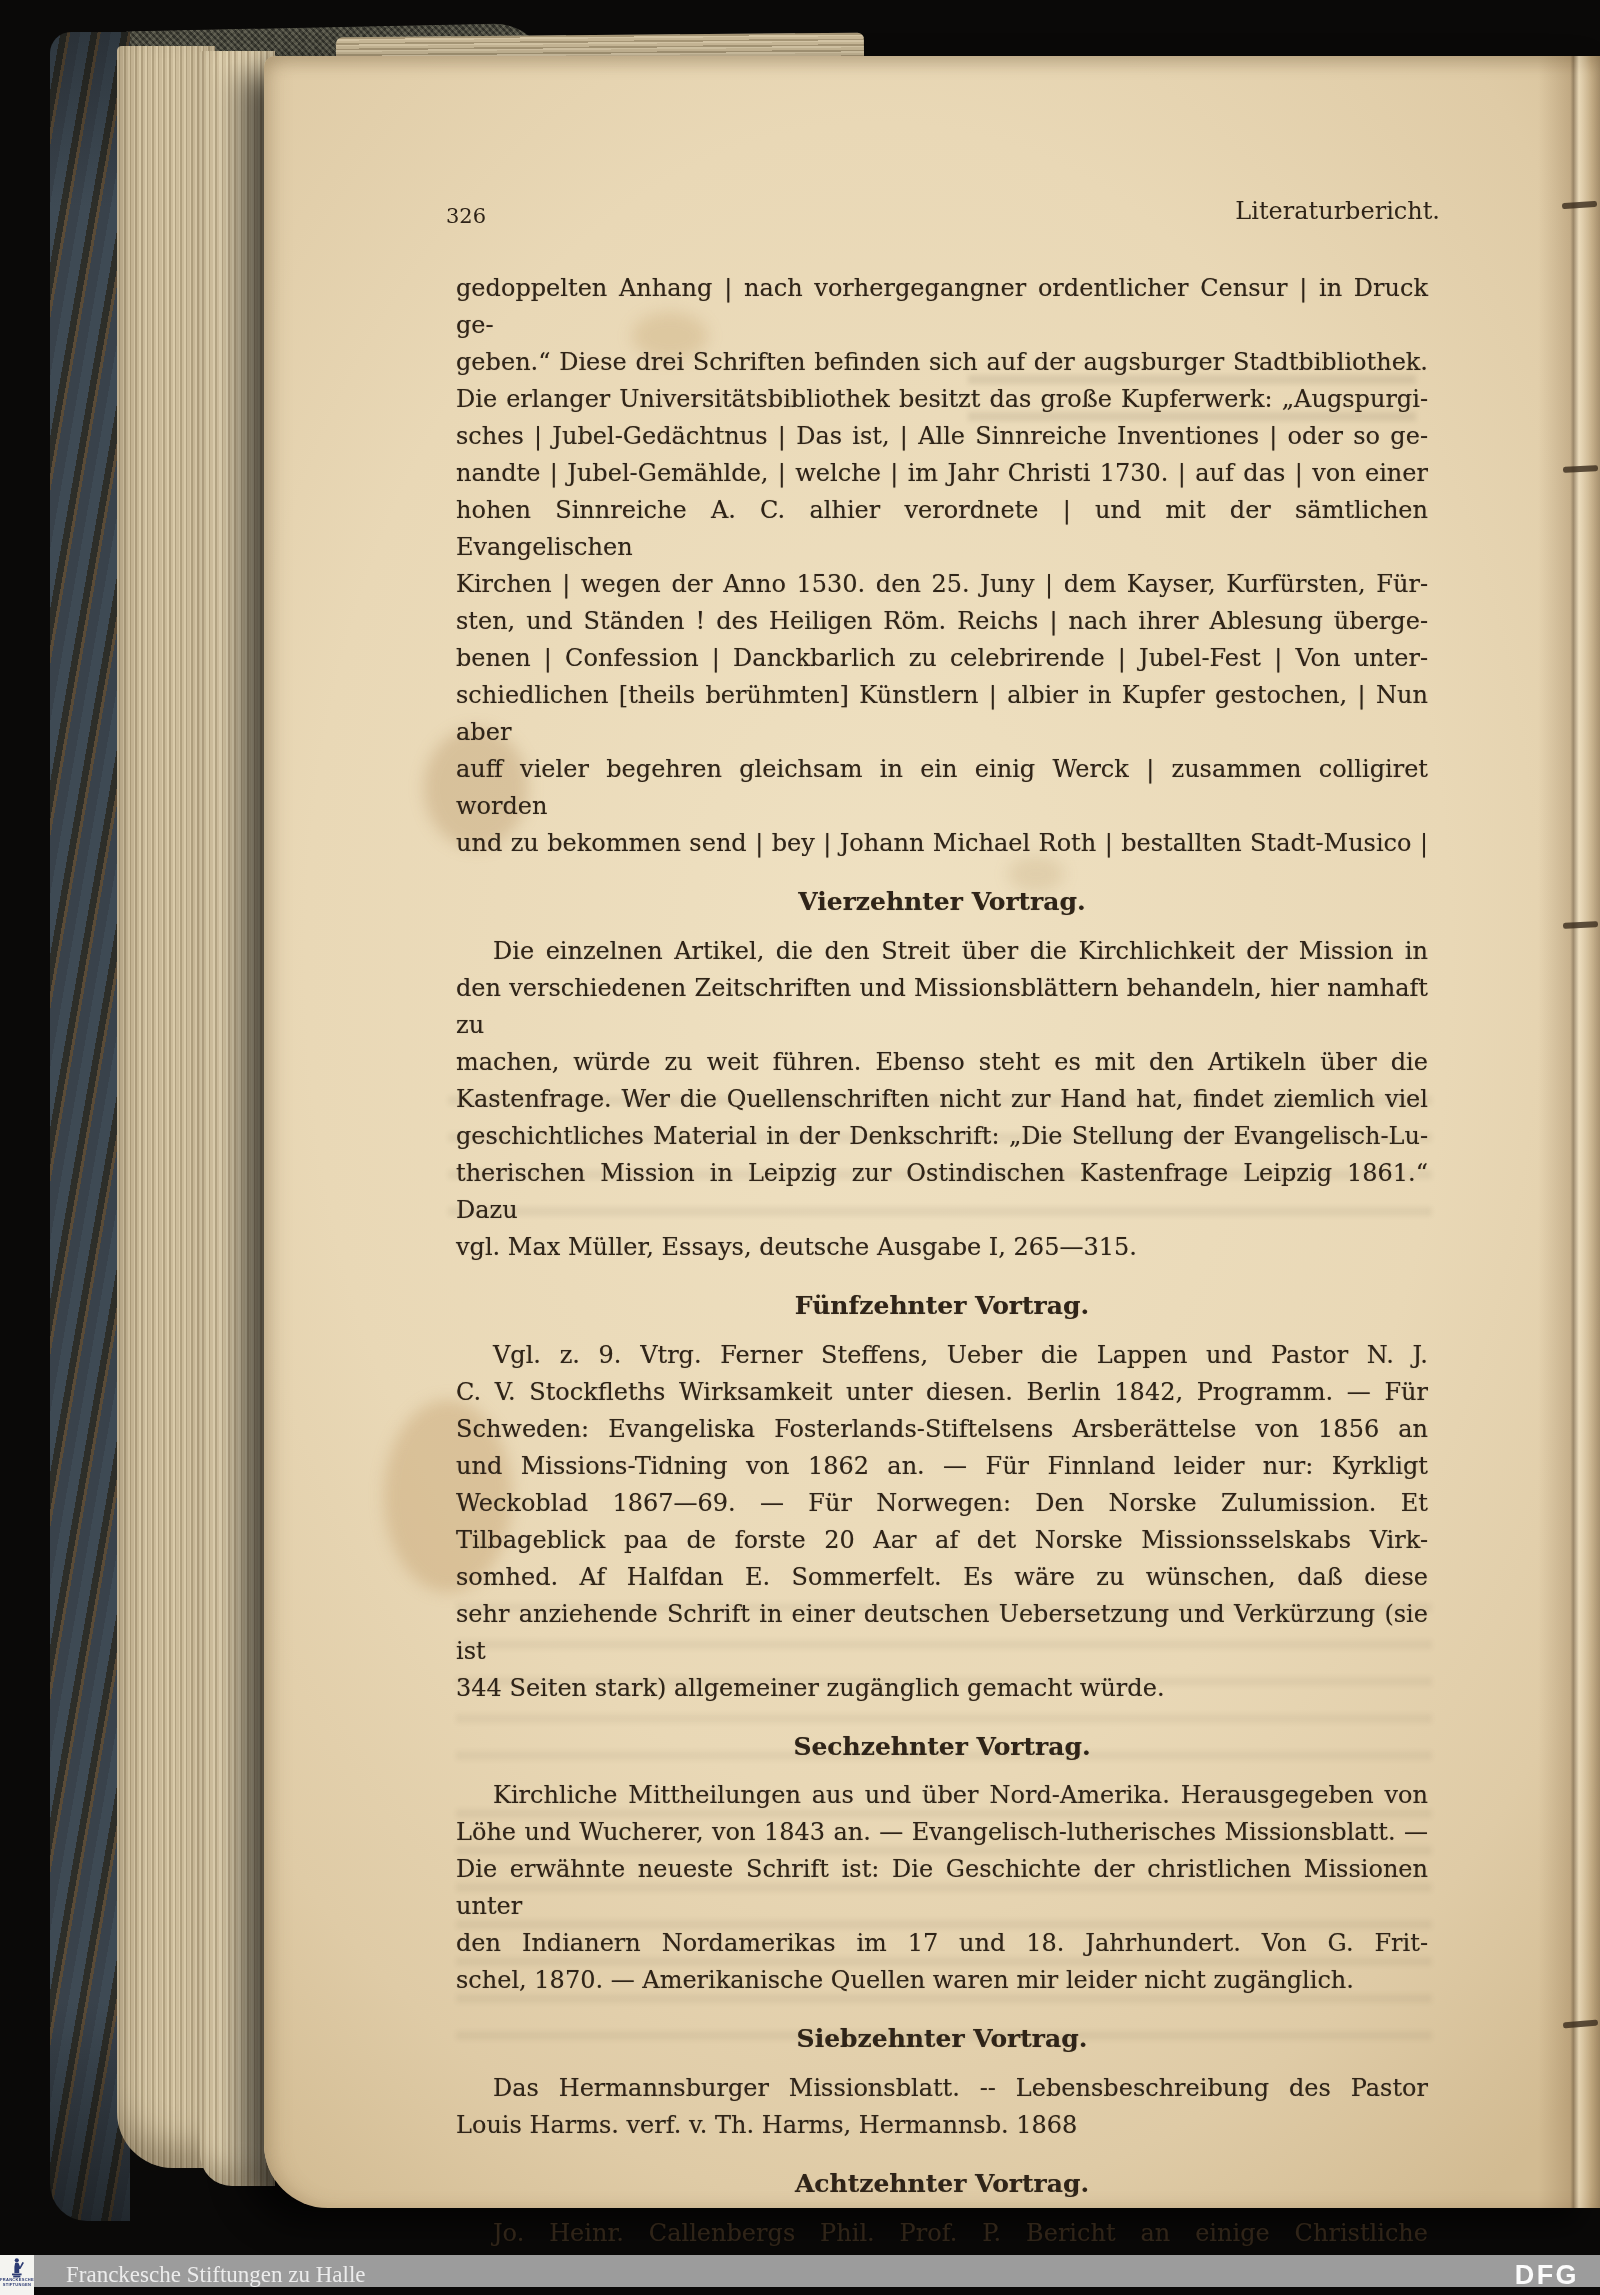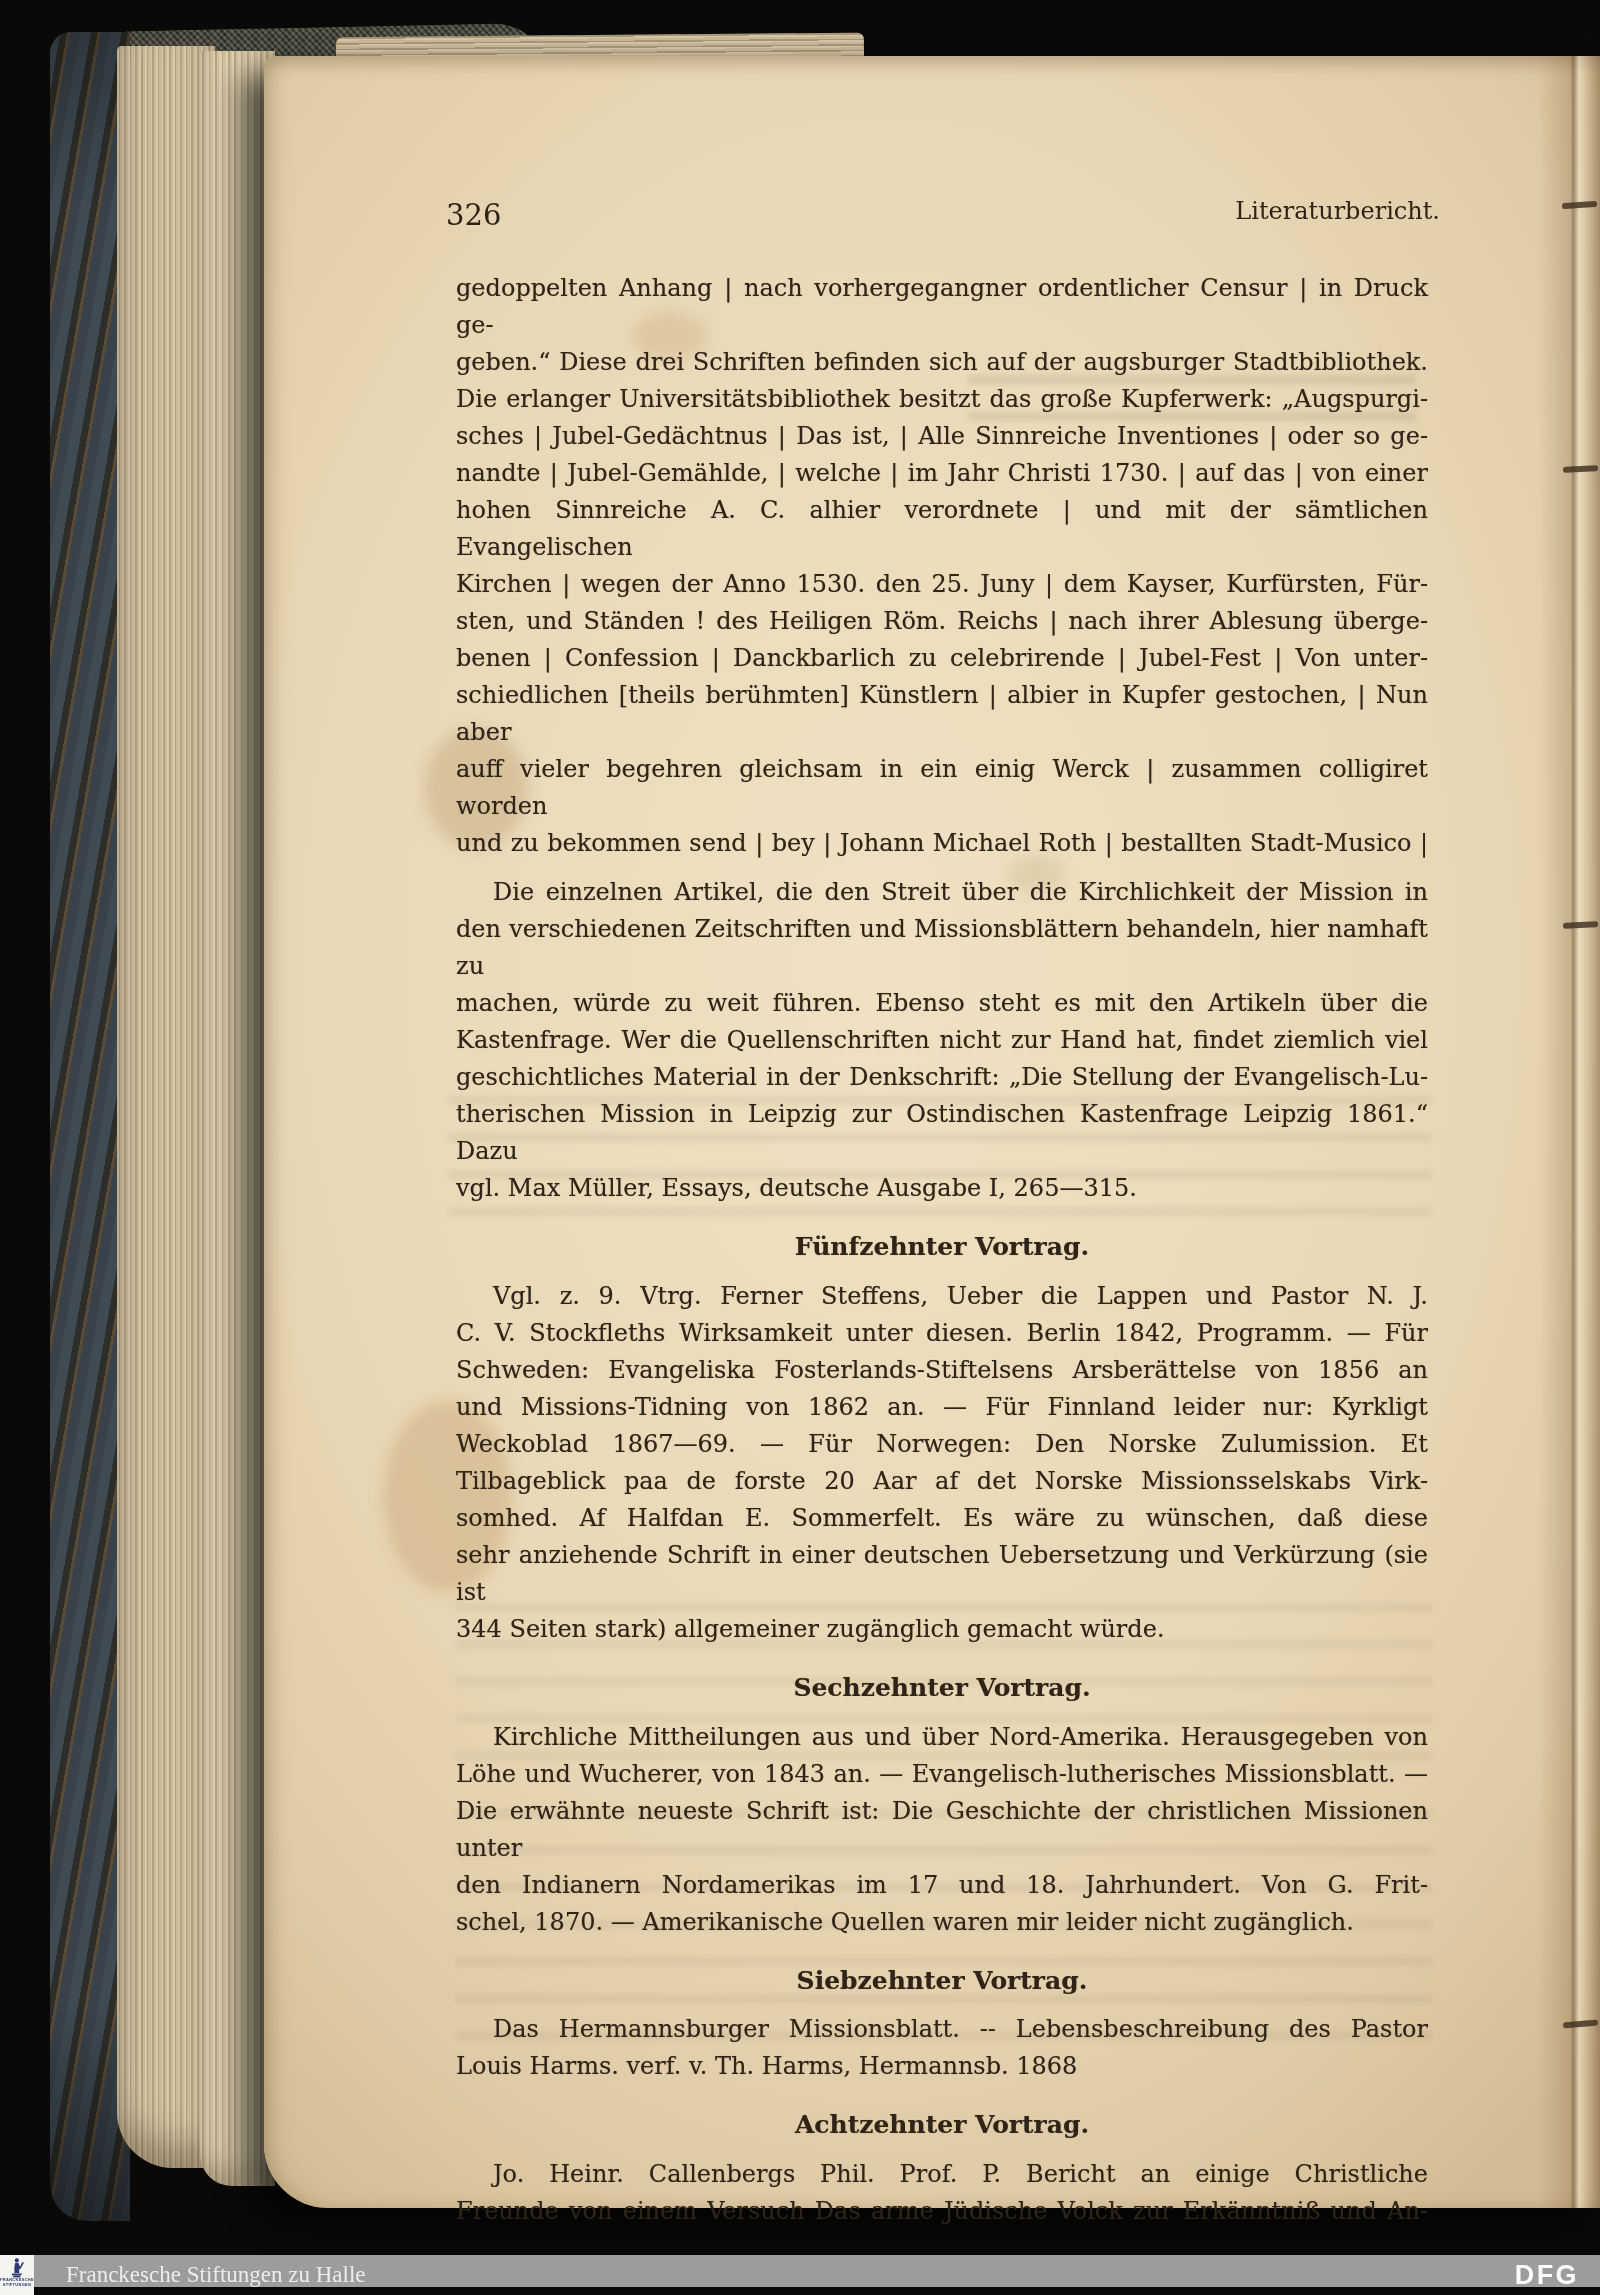--- a/index.html
+++ b/index.html
@@ -31,21 +31,21 @@
       radial-gradient(ellipse 1040px 1520px at 46% 42%, #efe1c2 0%, #e9d8b6 55%, #dfcba6 82%, #d2bb92 100%);
     border-radius:11.2px 0 0 64px;
     box-shadow:-21px 16px 32px rgba(0,0,0,.65), inset 0 8px 14.4px rgba(90,70,40,.25), inset 11.2px 0 17.6px rgba(120,95,60,.18);}
   .gutter{position:absolute;right:0;top:0;width:62px;height:100%;
     background:linear-gradient(90deg,rgba(0,0,0,0) 0%,rgba(125,95,58,.28) 52%,rgba(70,50,28,.45) 57%,rgba(244,232,205,.5) 66%,rgba(140,110,70,.25) 86%,rgba(90,65,35,.35) 100%);}
   .stitch{position:absolute;width:35px;height:5.6px;background:#3a2c1d;border-radius:2.4px;opacity:.8;}
   .stain{position:absolute;border-radius:50%;filter:blur(7.2px);}
   .ghost{position:absolute;background:repeating-linear-gradient(0deg,rgba(95,85,62,.12) 0 8.8px,rgba(0,0,0,0) 8.8px 37px);
     filter:blur(2.4px);}
   
-  .pagenum{position:absolute;left:182px;top:142px;font-size:29px;color:#2e2318;}
+  .pagenum{position:absolute;left:182px;top:148px;font-size:21px;color:#2e2318;}
   .runhead{position:absolute;left:180px;top:141px;width:996px;text-align:right;font-size:24px;color:#2e2318;}
   .textblock{position:absolute;left:180px;top:202px;width:996px;color:#2f2418;
     font-size:24px;line-height:37px;text-shadow:0 0 0.8px rgba(46,35,24,.45);}
   .para{margin:12px;}
   .line{text-align:justify;text-align-last:justify;}
   .line.endline{text-align-last:left;}
   .line.indent{padding-left:37px;}
   .heading{text-align:center;font-weight:bold;font-size:25px;margin:21px 0 12.8px 0;}
   
   .footer-bar{position:absolute;left:0;top:2255px;width:1600px;height:32px;background:#9c9c9c;}
@@ -98,20 +98,21 @@
           <div class="line">sches | Jubel-Gedächtnus | Das ist, | Alle Sinnreiche Inventiones | oder so ge-</div>
           <div class="line">nandte | Jubel-Gemählde, | welche | im Jahr Christi 1730. | auf das | von einer</div>
           <div class="line">hohen Sinnreiche A. C. alhier verordnete | und mit der sämtlichen Evangelischen</div>
           <div class="line">Kirchen | wegen der Anno 1530. den 25. Juny | dem Kayser, Kurfürsten, Für-</div>
           <div class="line">sten, und Ständen ! des Heiligen Röm. Reichs | nach ihrer Ablesung überge-</div>
           <div class="line">benen | Confession | Danckbarlich zu celebrirende | Jubel-Fest | Von unter-</div>
           <div class="line">schiedlichen [theils berühmten] Künstlern | albier in Kupfer gestochen, | Nun aber</div>
           <div class="line">auff vieler begehren gleichsam in ein einig Werck | zusammen colligiret worden</div>
           <div class="line">und zu bekommen send | bey | Johann Michael Roth | bestallten Stadt-Musico |</div>
         </div>
+        <div class="heading">Vierzehnter Vortrag.</div>
         <div class="para">
           <div class="line indent">Die einzelnen Artikel, die den Streit über die Kirchlichkeit der Mission in</div>
           <div class="line">den verschiedenen Zeitschriften und Missionsblättern behandeln, hier namhaft zu</div>
           <div class="line">machen, würde zu weit führen.  Ebenso steht es mit den Artikeln über die</div>
           <div class="line">Kastenfrage.  Wer die Quellenschriften nicht zur Hand hat, findet ziemlich viel</div>
           <div class="line">geschichtliches Material in der Denkschrift: „Die Stellung der Evangelisch-Lu-</div>
           <div class="line">therischen Mission in Leipzig zur Ostindischen Kastenfrage Leipzig 1861.“ Dazu</div>
           <div class="line endline">vgl. Max Müller, Essays, deutsche Ausgabe I, 265—315.</div>
         </div>
         <div class="heading">Fünfzehnter Vortrag.</div>

